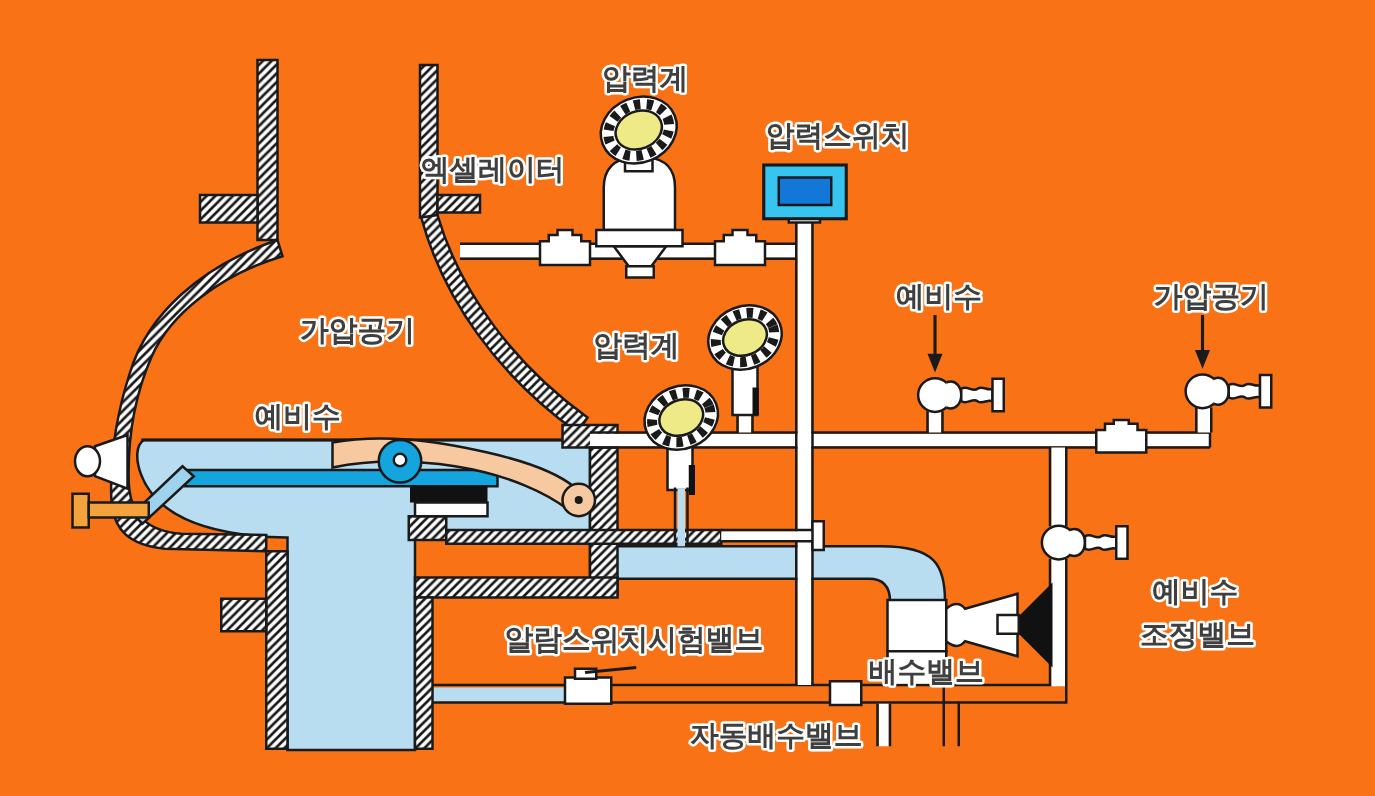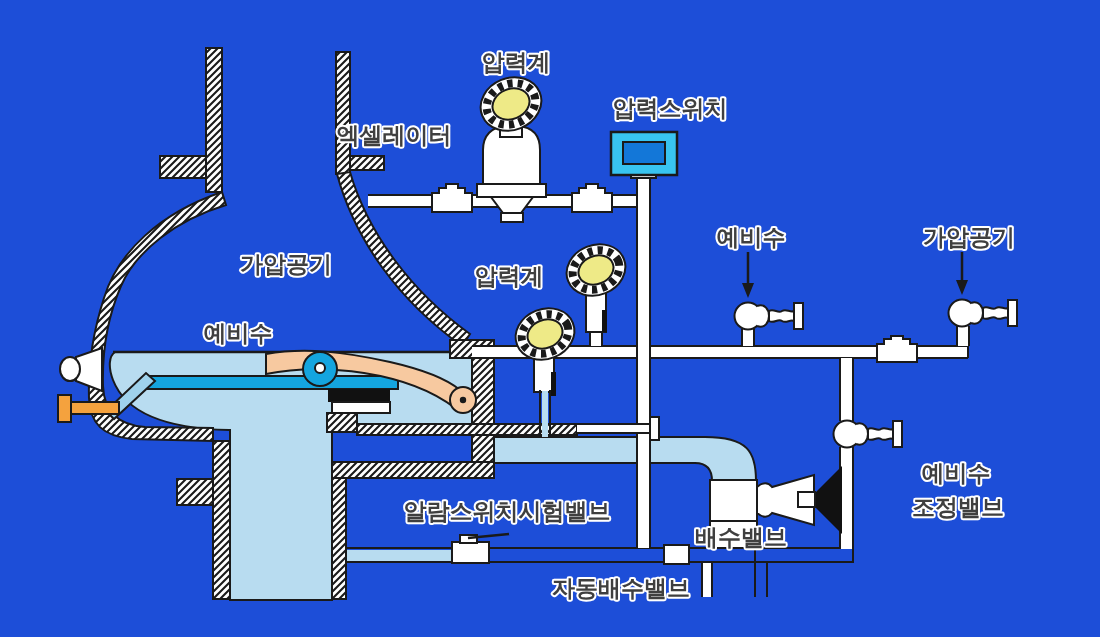--- a/index.html
+++ b/index.html
@@ -1,21 +1,21 @@
 <!DOCTYPE html>
 <html style="--line: #1a1a1a; --water: #b8dcf0; --clapper: #14a5df; --rod: #9fd2ec; --lever: #f7c9a0; --handle: #f4a23e; --gauge-face: #eeea87; --switch-body: #38c4f0; --switch-screen: #1377d8; --label: #3f3f3f;"><head>
 <meta charset="utf-8">
 <style>
   :root{
     --line:#1a1a1a; --water:#b8dcf0; --clapper:#14a5df; --rod:#9fd2ec;
     --lever:#f7c9a0; --handle:#f4a23e; --gauge-face:#eeea87;
     --switch-body:#38c4f0; --switch-screen:#1377d8; --label:#3f3f3f;
   }
   html,body{margin:0;padding:0;background:#ffffff;}
-  .stage{width:1100px;height:637px;background:#1d4ed8;position:relative;overflow:hidden;}
+  .stage{width:1100px;height:637px;background:#f97316;position:relative;overflow:hidden;}
   svg{display:block;}
   .w{fill:#ffffff;stroke:var(--line);stroke-width:2;}
   .hatch{fill:url(#hatch);stroke:var(--line);stroke-width:2;}
   .ln{stroke:var(--line);stroke-width:2;fill:none;}
   .lnth{stroke:var(--line);stroke-width:2.5;fill:none;}
   .mask{fill:#ffffff;stroke:none;}
   .water{fill:var(--water);stroke:var(--line);stroke-width:2;}
   .waterflat{fill:var(--water);stroke:none;}
   .label{
     font-family:"Liberation Sans","DejaVu Sans",sans-serif;

